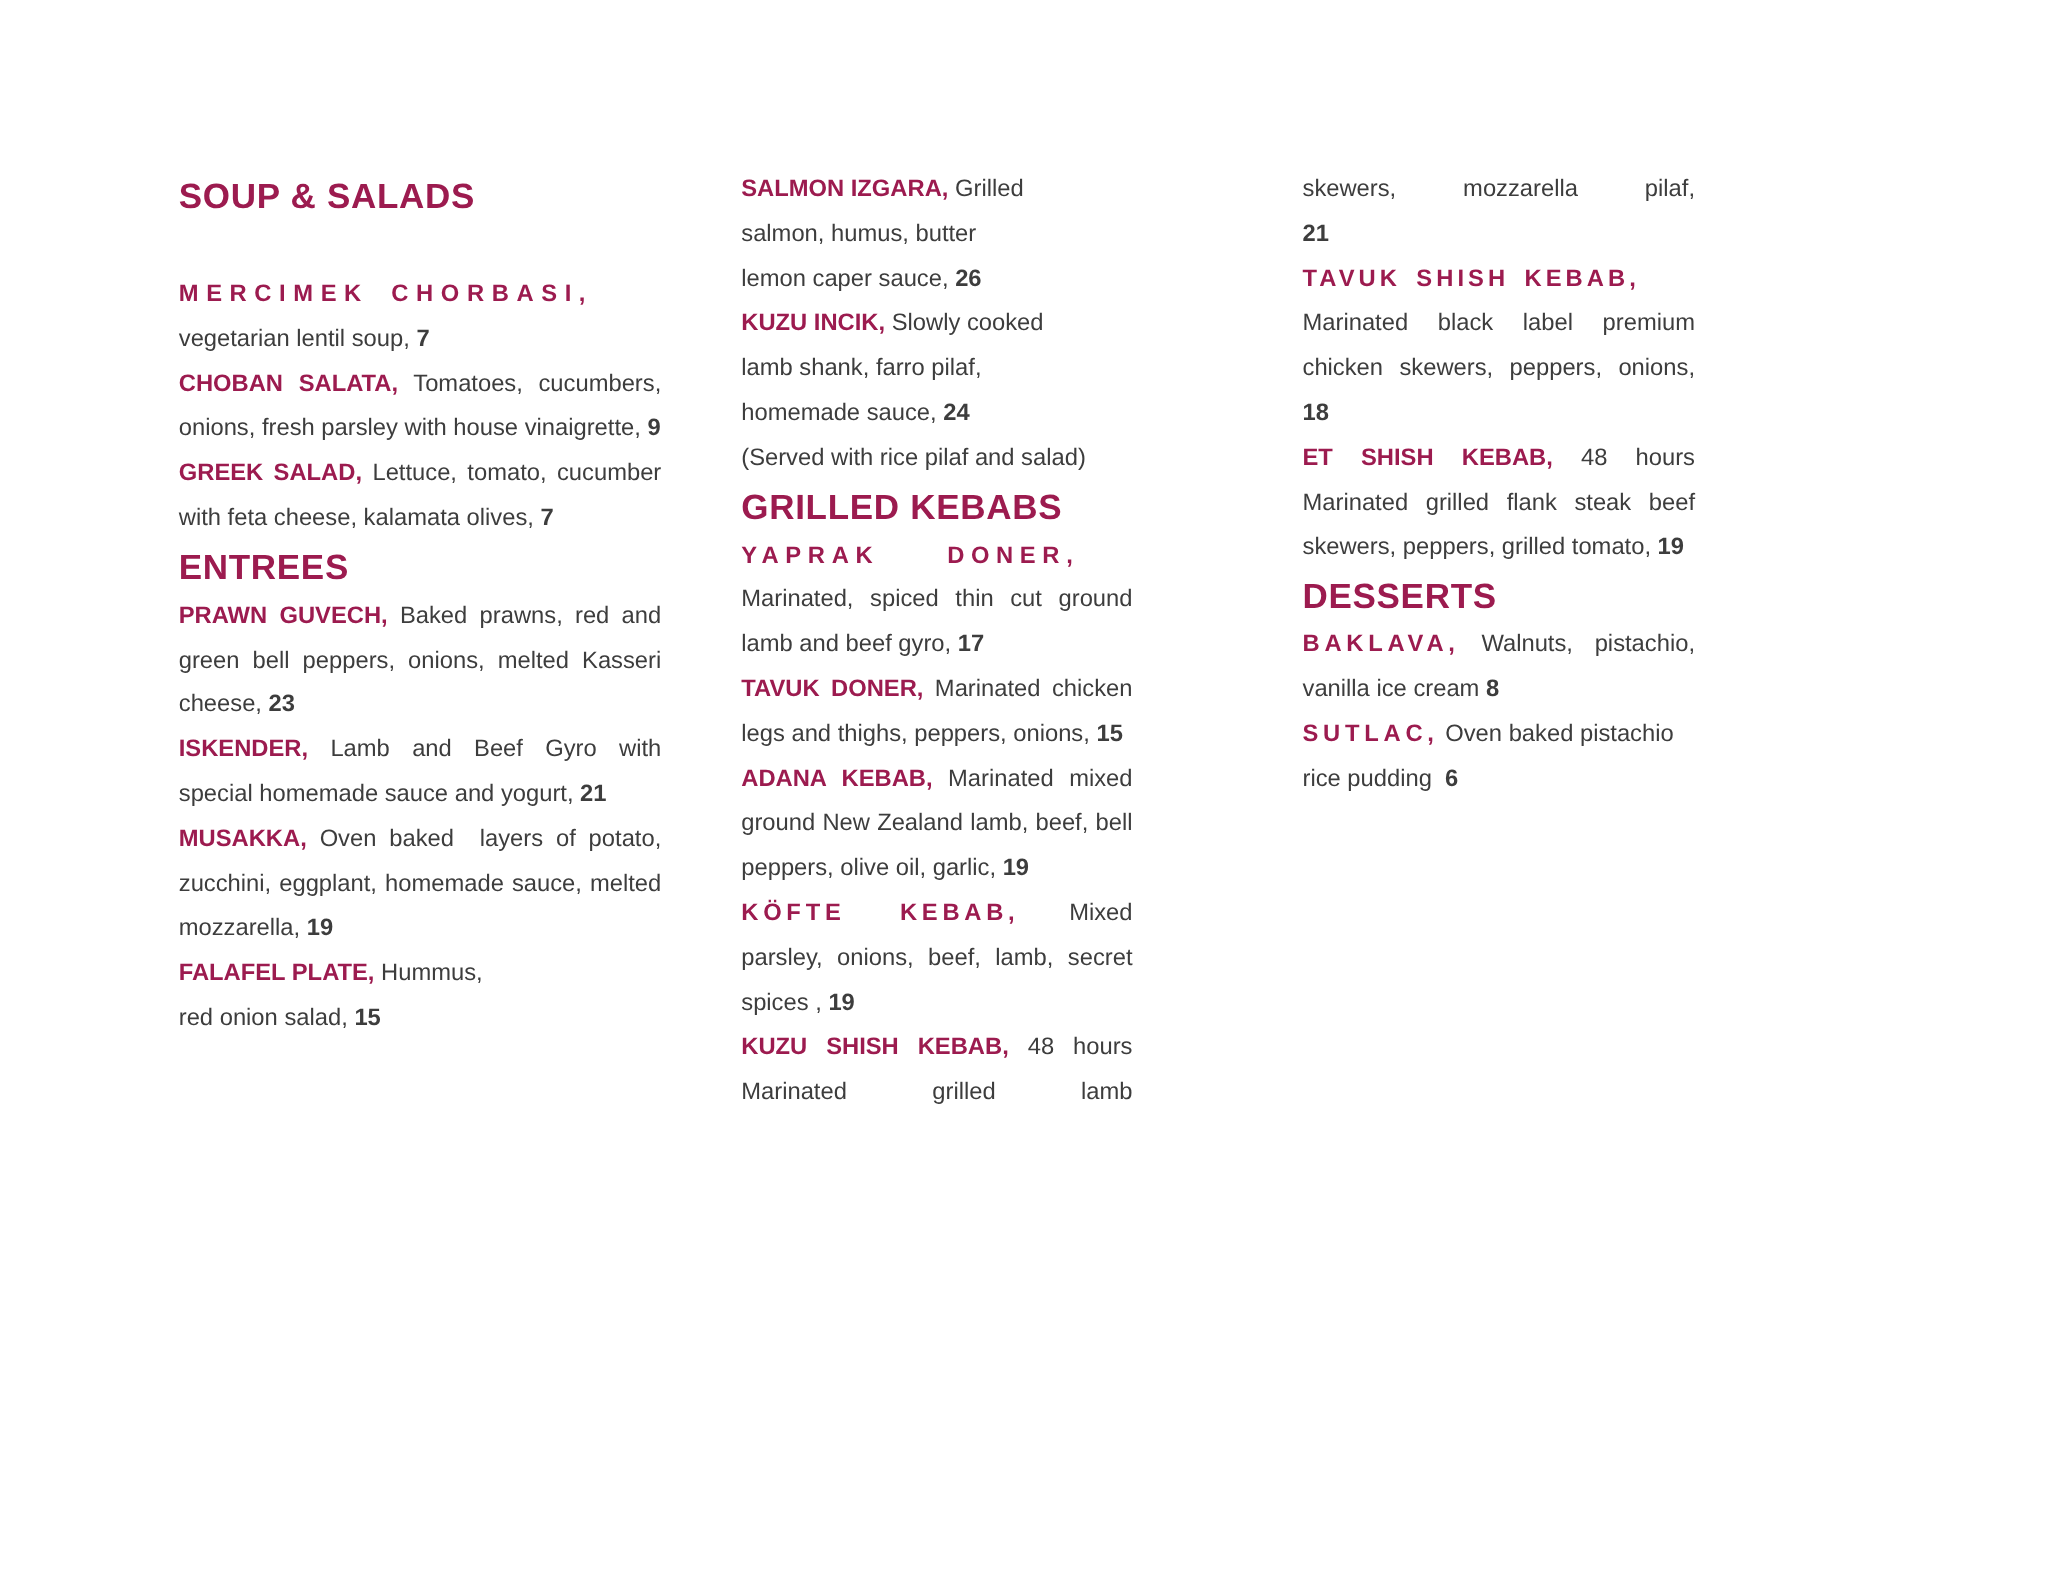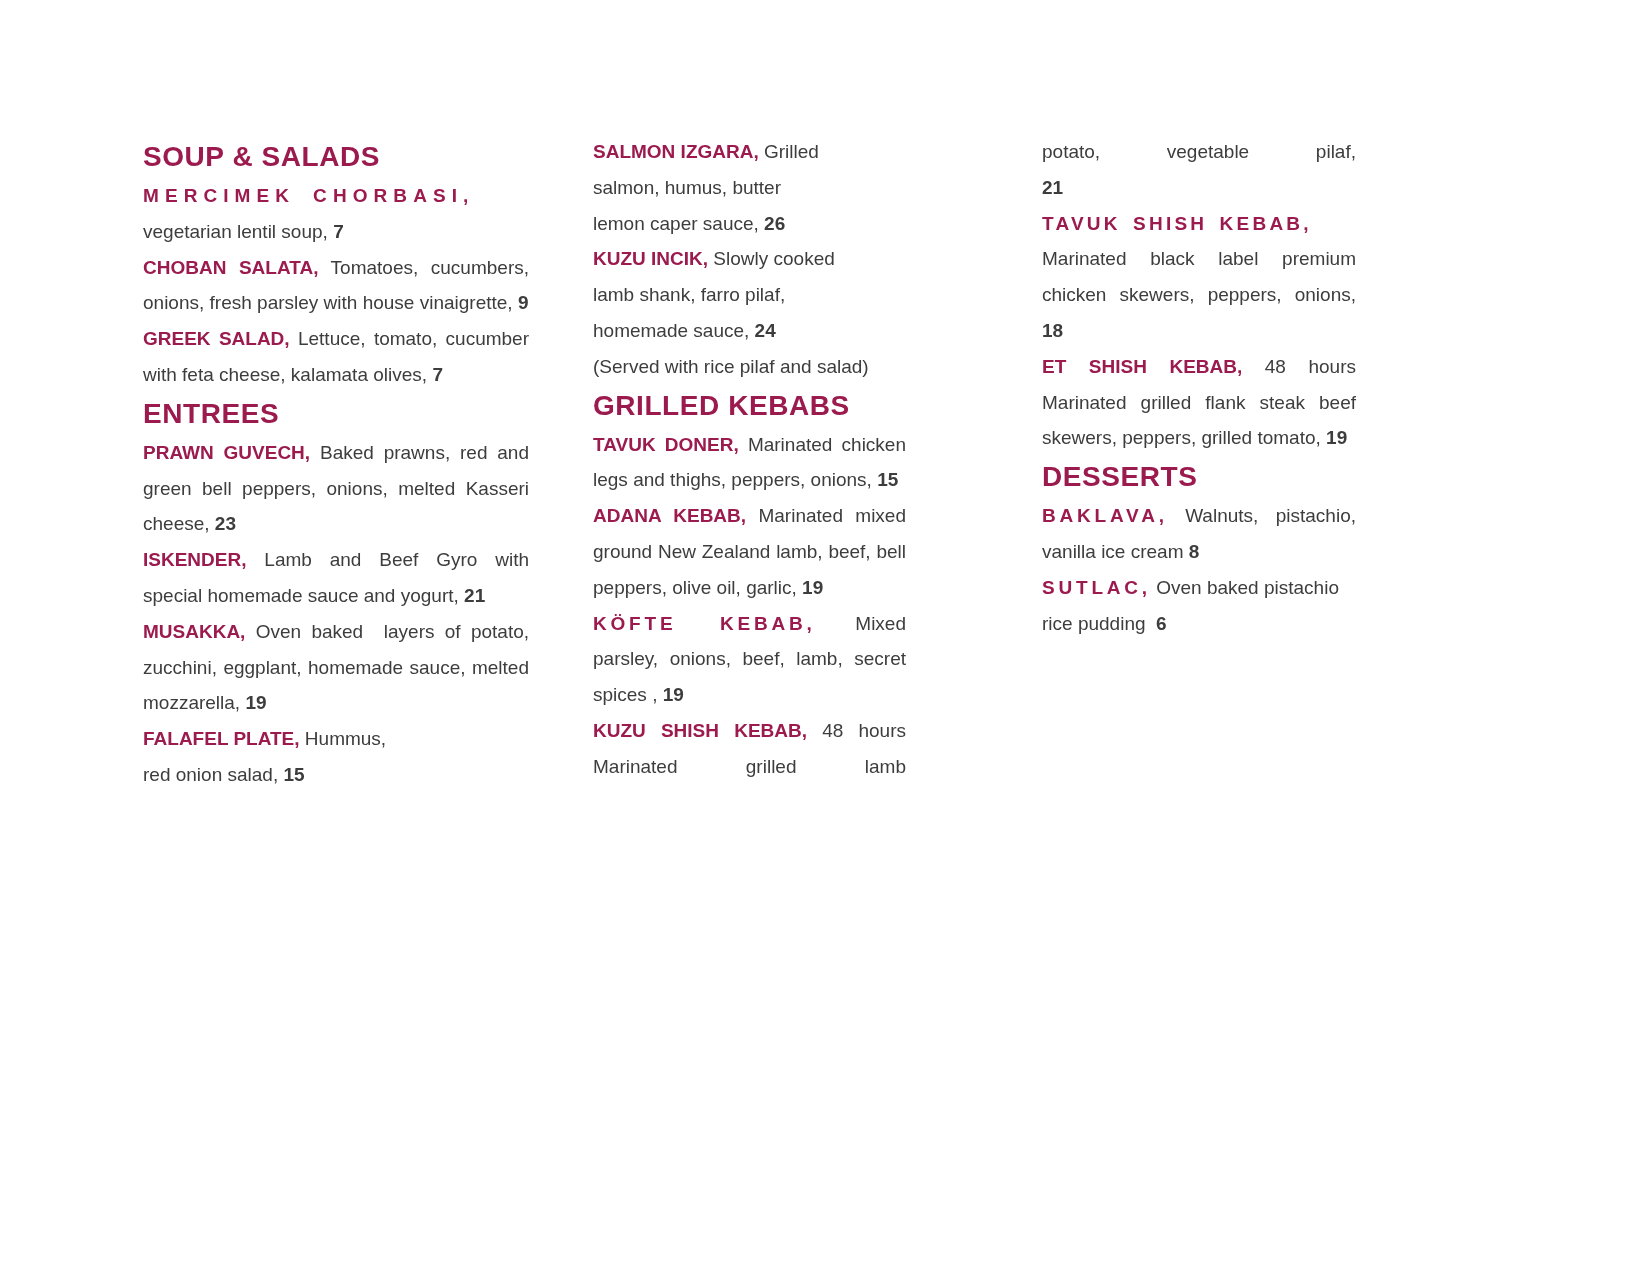--- a/index.html
+++ b/index.html
@@ -25,21 +25,21 @@
   .gap1 { margin-top:78px; }
   .gap2 { margin-top:64px; }
   .gap3 { margin-top:72px; }
 
   .name  { font-weight:bold; color:#9c1b4f; }
   .desc  { white-space:pre-wrap; }
   .price { font-weight:bold; color:#3d3d3d; }
 
   
   .name-block { display:block; }
-  .sp1 { letter-spacing:0.32em; word-spacing:0.35em; }  
+  .sp1 { letter-spacing:0.32em; word-spacing:0.35em;margin-top:40px; }  
   .sp2 { letter-spacing:0.28em; word-spacing:2.3em; }   
   .sp3 { letter-spacing:0.17em; word-spacing:0.2em; }   
   
   .spi { letter-spacing:0.2em; }
 
   .note { white-space:nowrap; text-align:left; }
   .jlast { text-align-last:justify; }
   .brk::before { content:"\A"; white-space:pre; }
 </style>
 </head>
@@ -94,20 +94,23 @@
     <p class="block item ragged">
       <span class="name">KUZU INCIK,</span> <span class="desc">Slowly cooked
 lamb shank, farro pilaf,
 homemade sauce,</span> <b class="price">24</b>
     </p>
 
     <p class="block note">(Served with rice pilaf and salad)</p>
 
     <p class="block heading gap2">GRILLED KEBABS</p>
 
+    <p class="block item">
+      <span class="name name-block sp2">YAPRAK DONER,</span><span class="desc">Marinated, spiced thin cut ground lamb and beef gyro,</span> <b class="price">17</b>
+    </p>
 
     <p class="block item">
       <span class="name">TAVUK DONER,</span> <span class="desc">Marinated chicken legs and thighs, peppers, onions,</span> <b class="price">15</b>
     </p>
 
     <p class="block item">
       <span class="name">ADANA KEBAB,</span> <span class="desc">Marinated mixed ground New Zealand lamb, beef, bell peppers, olive oil, garlic,</span> <b class="price">19</b>
     </p>
 
     <p class="block item">
@@ -115,21 +118,21 @@
     </p>
 
     <p class="block item jlast">
       <span class="name">KUZU SHISH KEBAB,</span> <span class="desc">48 hours Marinated grilled lamb</span>
     </p>
   </div>
 
   <div class="col" id="col3">
 
     <p class="block item jlast">
-      <span class="desc">potato, vegetable pilaf,</span> <b class="price brk">21</b>
+      <span class="desc">skewers, mozzarella pilaf,</span> <b class="price brk">21</b>
     </p>
 
     <p class="block item">
       <span class="name name-block sp3">TAVUK SHISH KEBAB,</span><span class="desc">Marinated black label premium chicken skewers, peppers, onions,</span> <b class="price">18</b>
     </p>
 
     <p class="block item">
       <span class="name">ET SHISH KEBAB,</span> <span class="desc">48 hours Marinated grilled flank steak beef skewers, peppers, grilled tomato,</span> <b class="price">19</b>
     </p>
 

